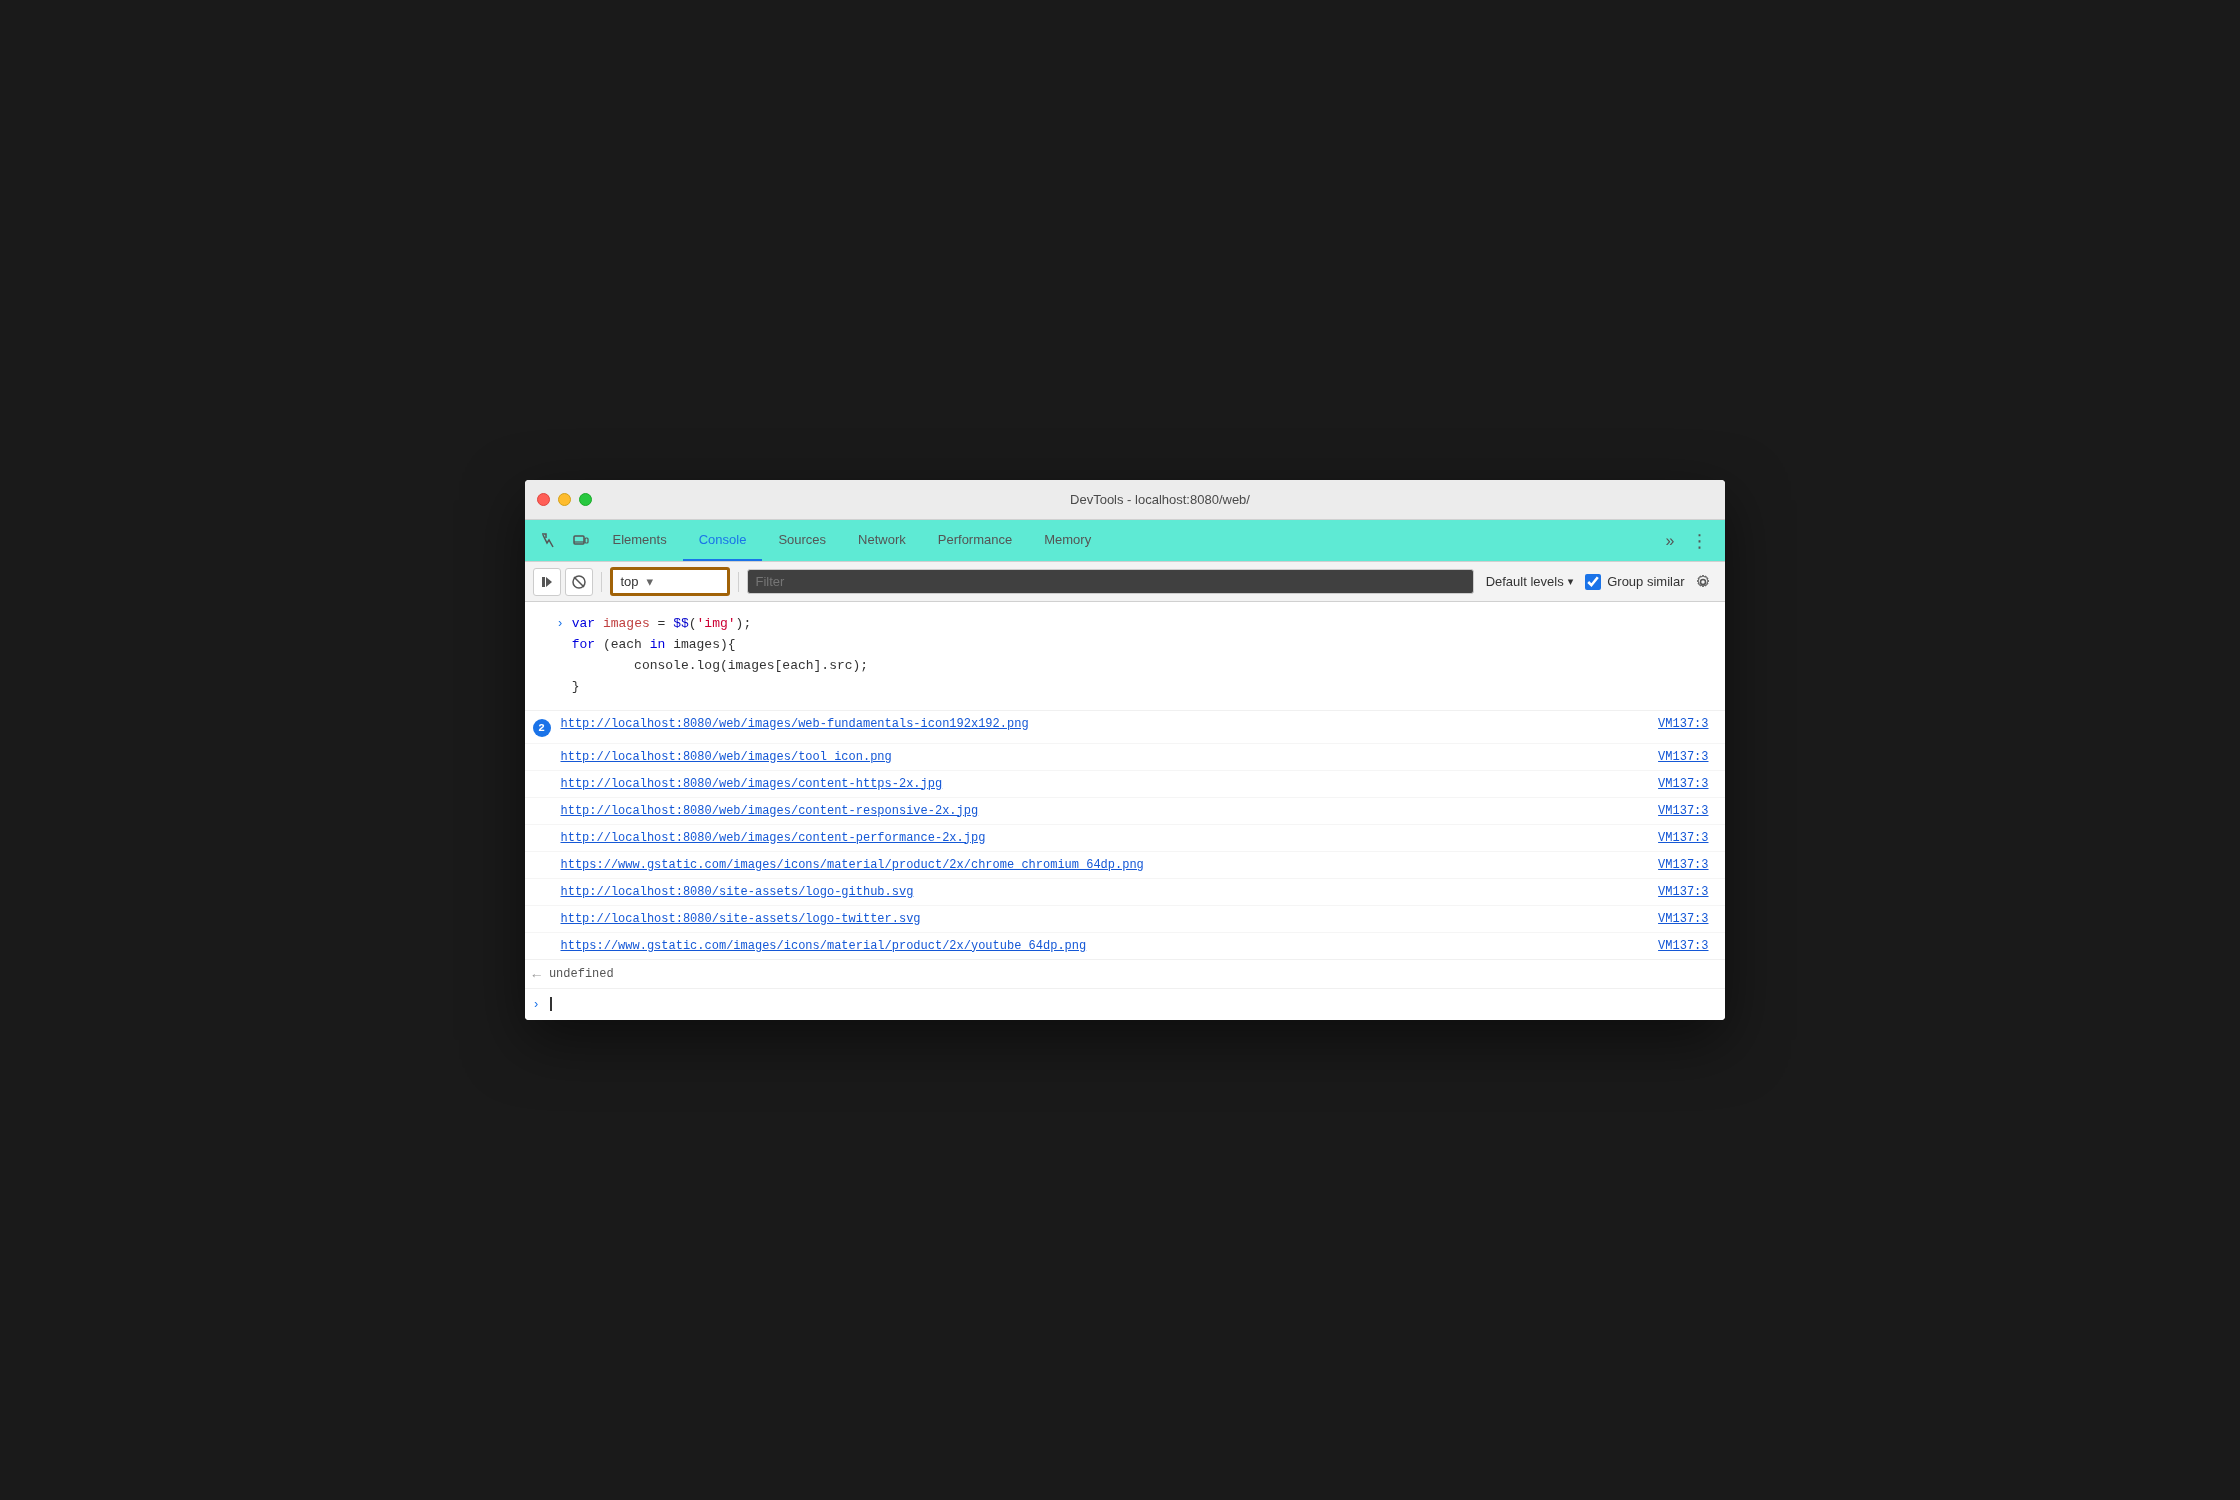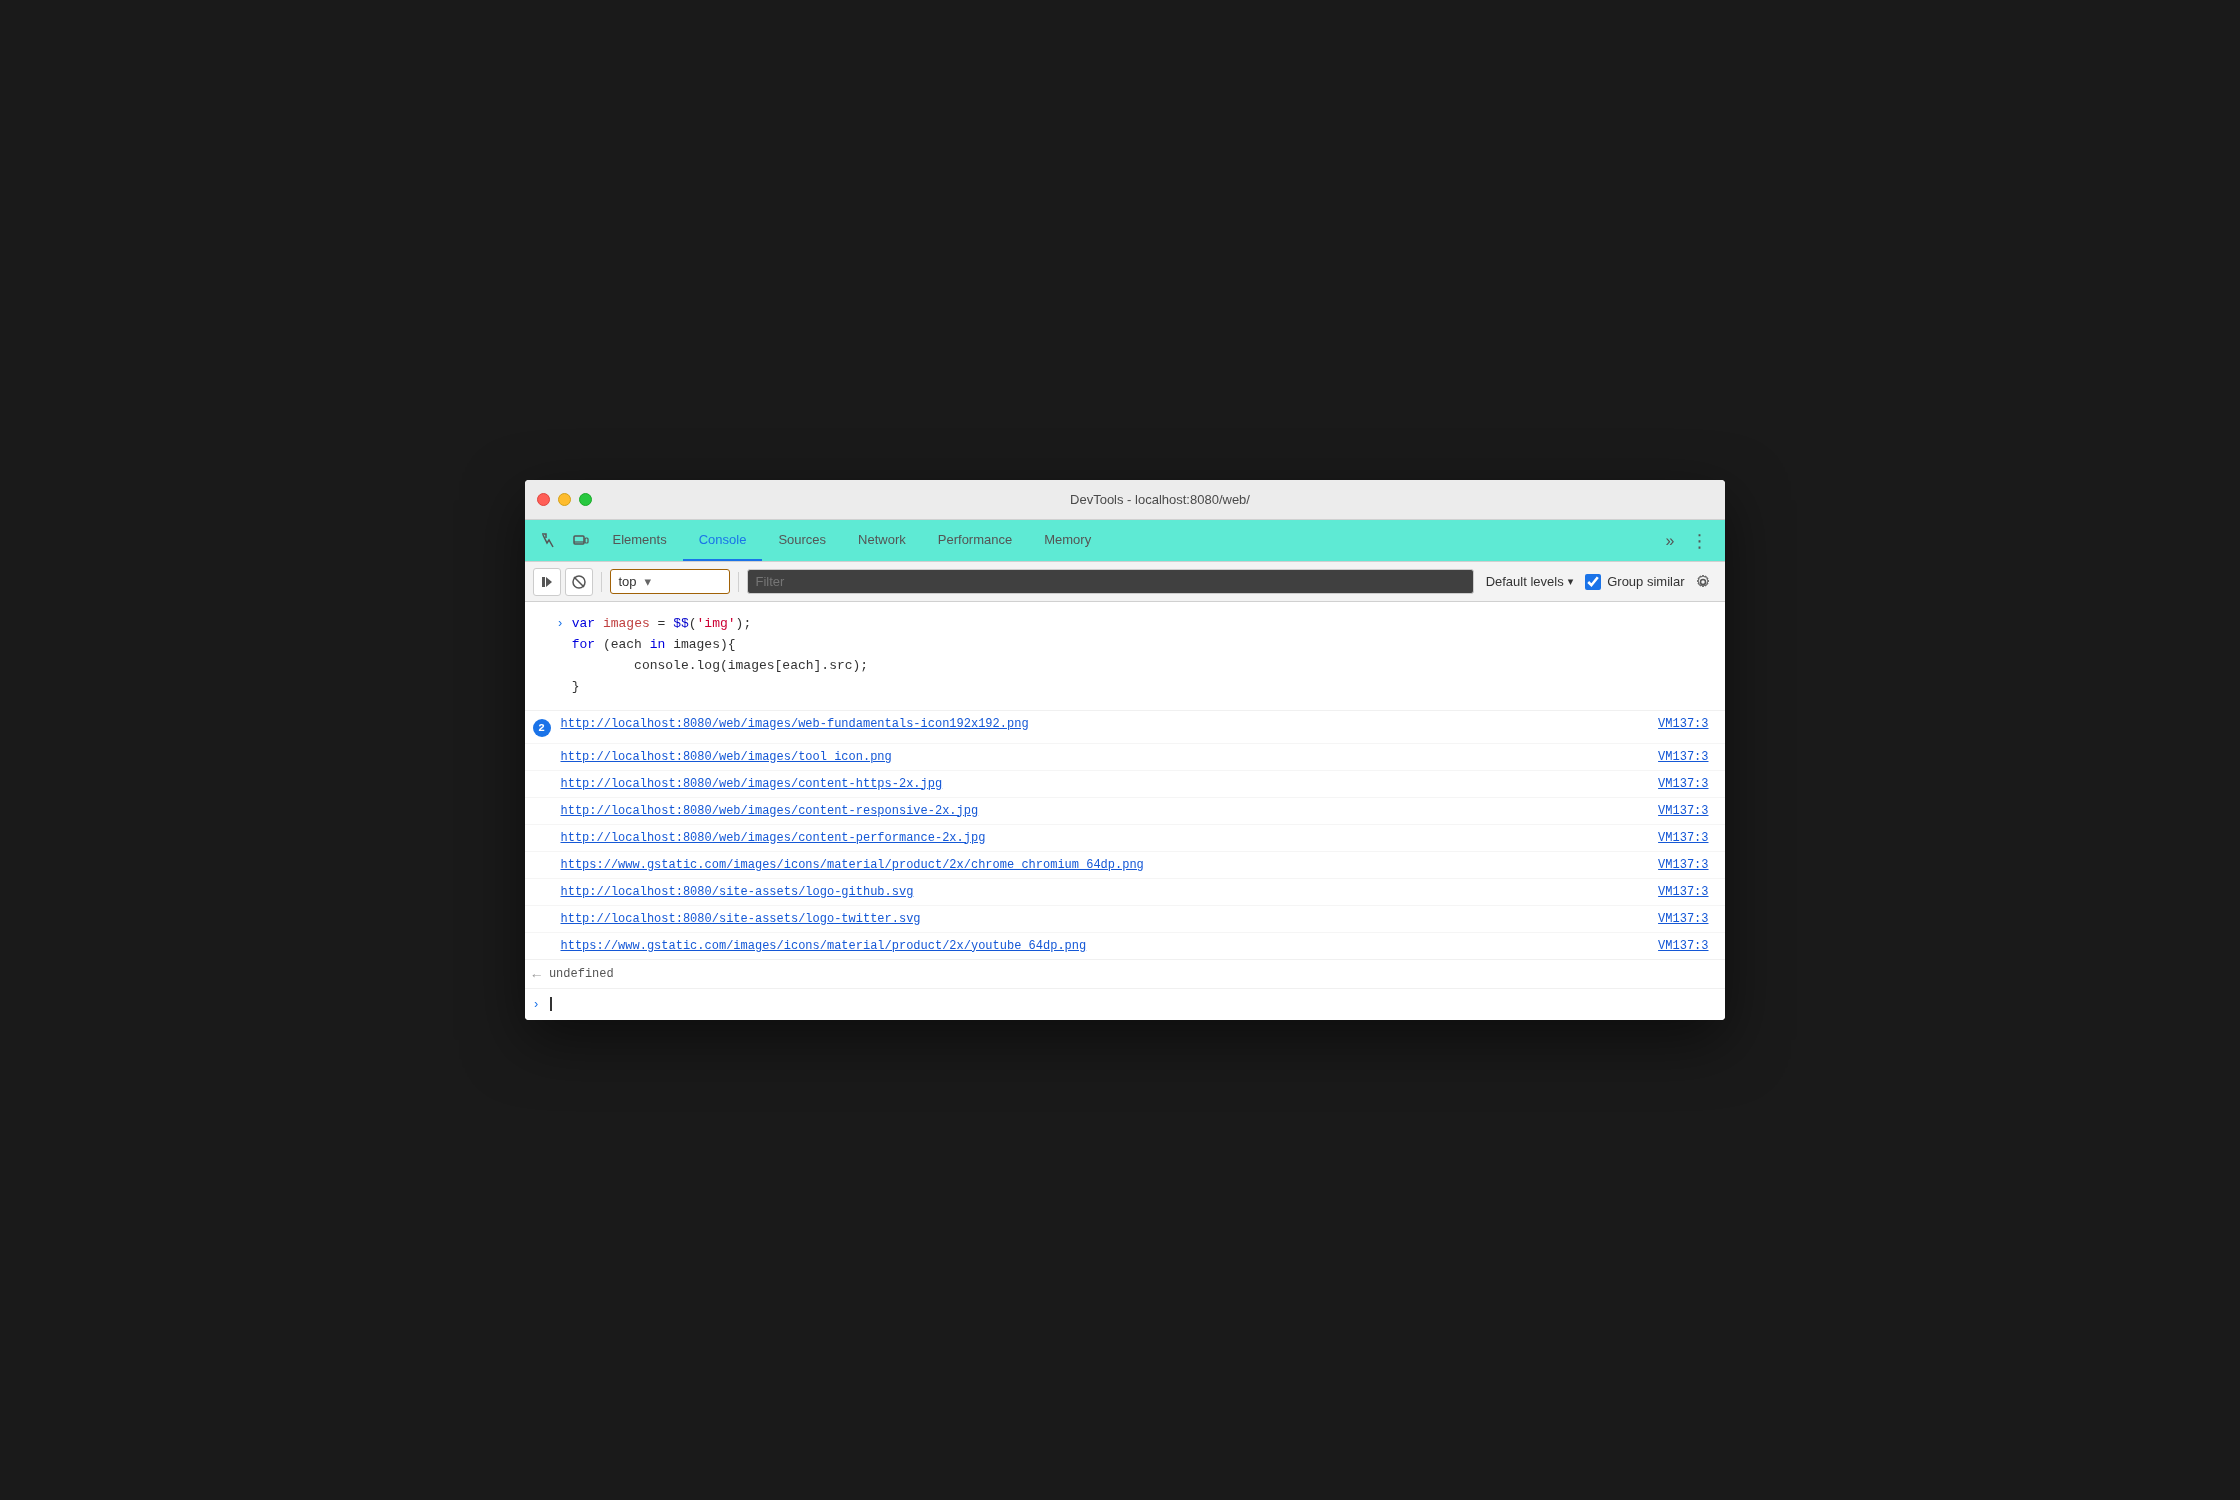--- a/index.html
+++ b/index.html
@@ -146,21 +146,21 @@
       width: 1px;
       height: 20px;
       background: #d0d0d0;
       margin: 0 4px;
     }
 
     .context-select {
       display: flex;
       align-items: center;
       background: #fff;
-      border: 1px solid #a16207;
+      border: 3px solid #a16207;
       border-radius: 3px;
       padding: 4px 8px;
       font-size: 13px;
       color: #333;
       cursor: pointer;
       gap: 8px;
       min-width: 120px;
     }
 
     .context-select-arrow {

